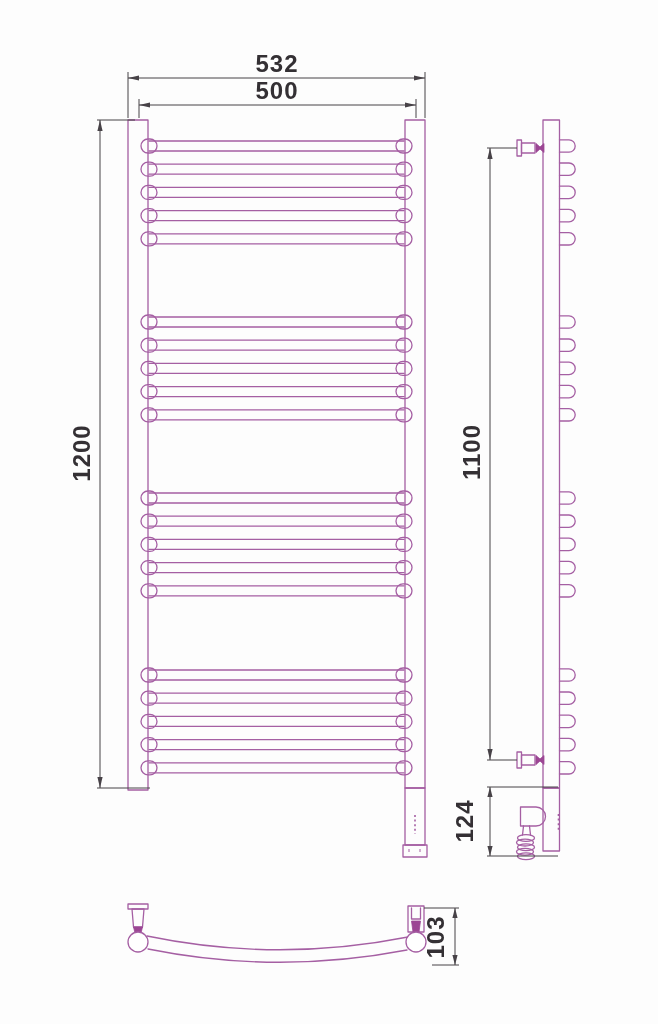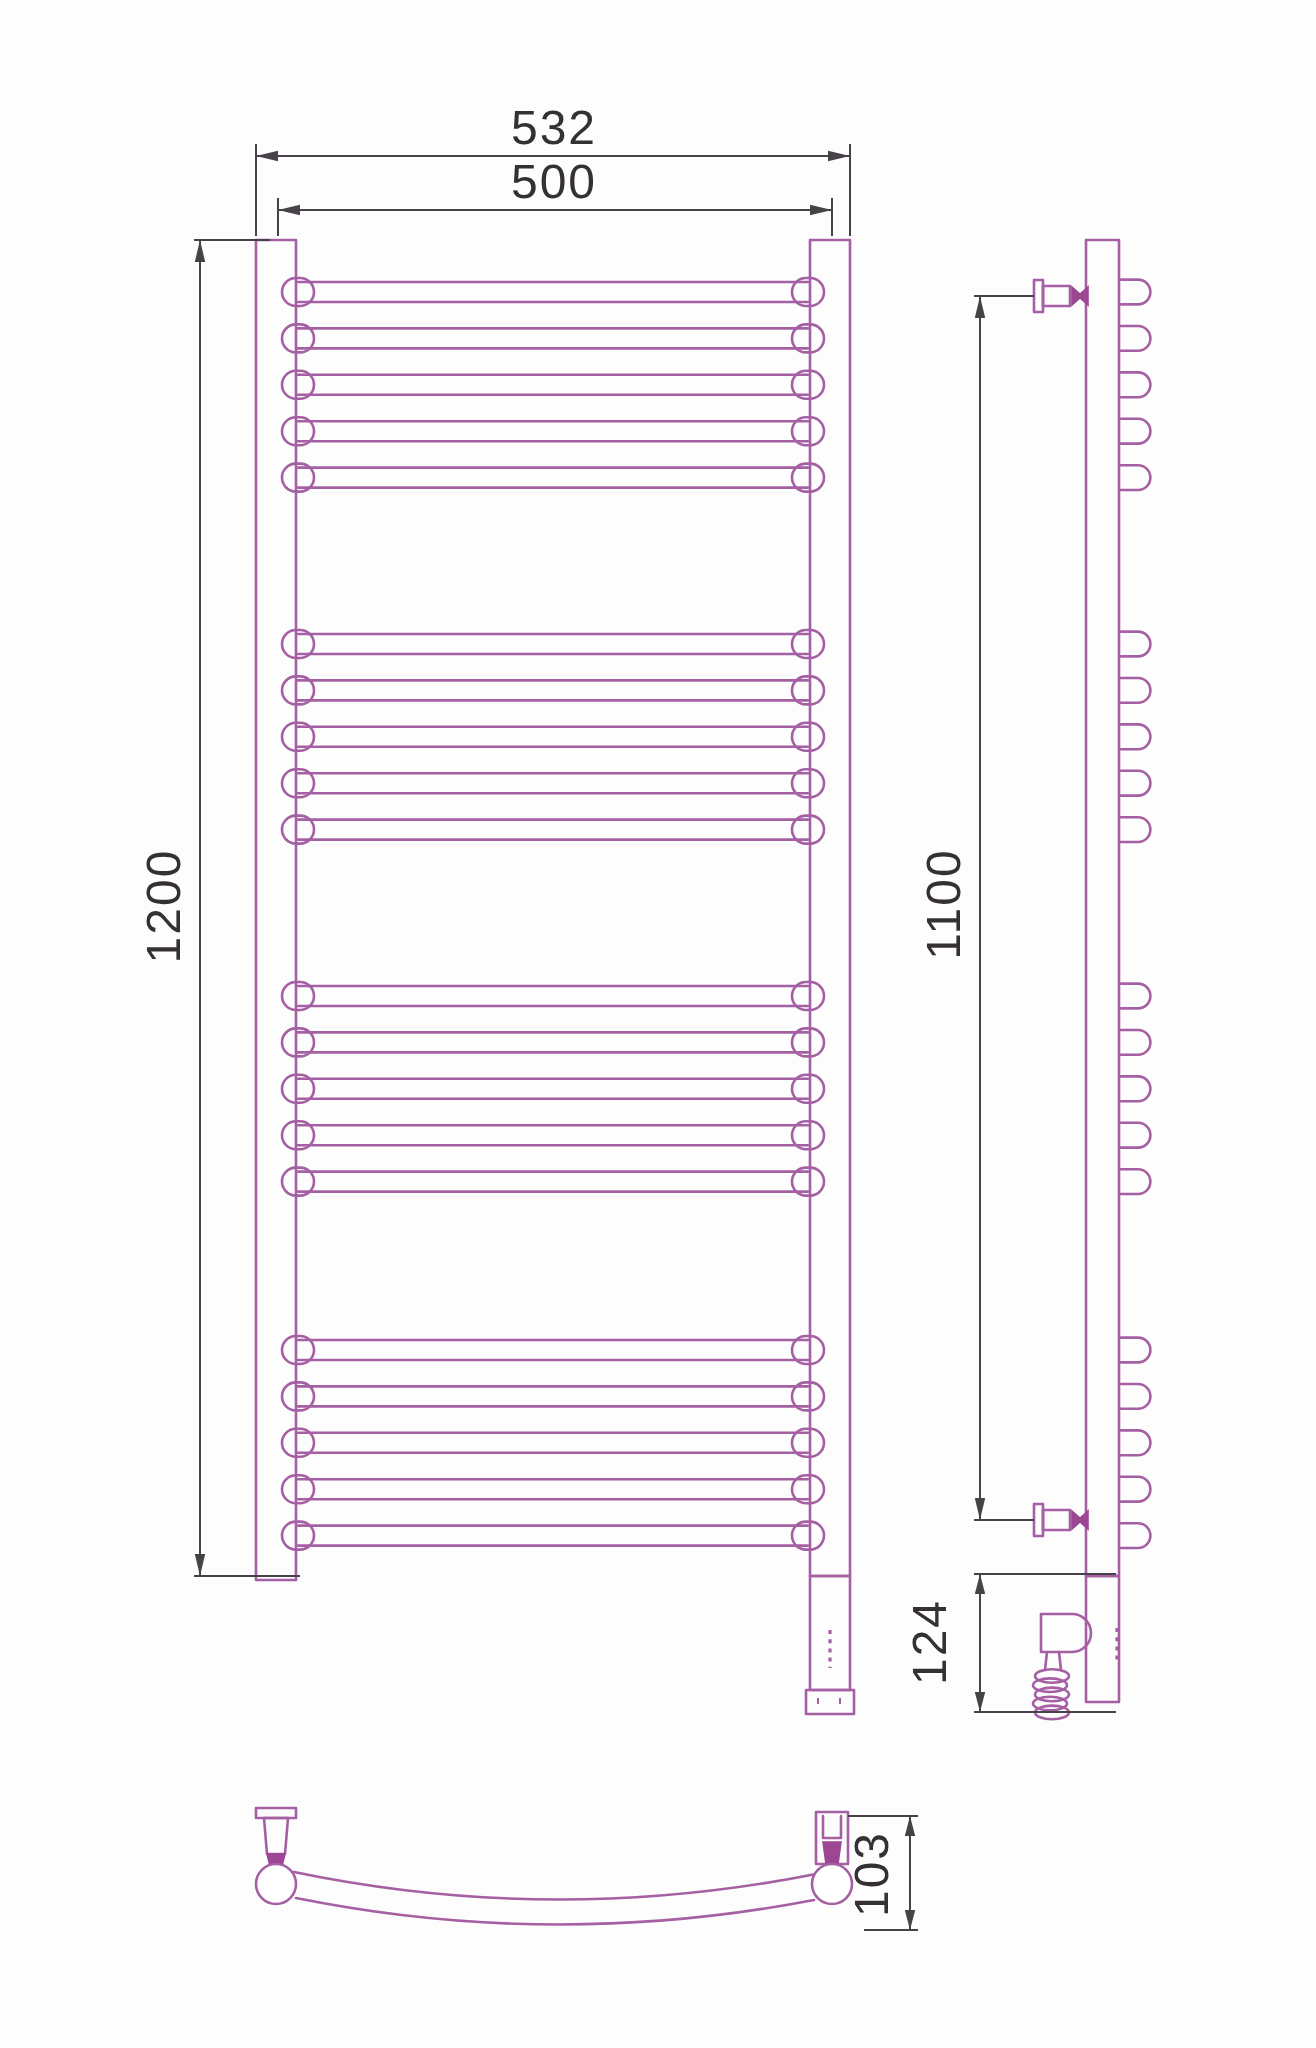--- a/index.html
+++ b/index.html
@@ -3,21 +3,21 @@
 <meta charset="utf-8">
 <style>
   :root{
     --outline:#a55fa3;
     --knob:#9c4694;
     --dim:#474247;
     --text:#343034;
     --bg:#fdfdfd;
   }
   html,body{margin:0;padding:0;background:var(--bg);}
-  .stage{width:618px;height:1024px;position:relative;background:var(--bg);overflow:hidden;}
+  .stage{width:618px;height:1024px;position:relative;background:var(--bg);overflow:hidden;font-weight:bold;}
   svg{display:block;}
   .outline{stroke:var(--outline);fill:none;stroke-width:1.3;stroke-linecap:round;stroke-linejoin:round;}
   .outline-fill{stroke:var(--outline);fill:#fff;stroke-width:1.3;}
   .knobfill{fill:var(--knob);stroke:var(--knob);stroke-width:0.8;}
   .dimline{stroke:var(--dim);fill:none;stroke-width:1;}
   .arrow{fill:var(--dim);stroke:none;}
   .dimtext{
     fill:var(--text);
     font-family:"Liberation Sans", sans-serif;
     font-size:24px;

